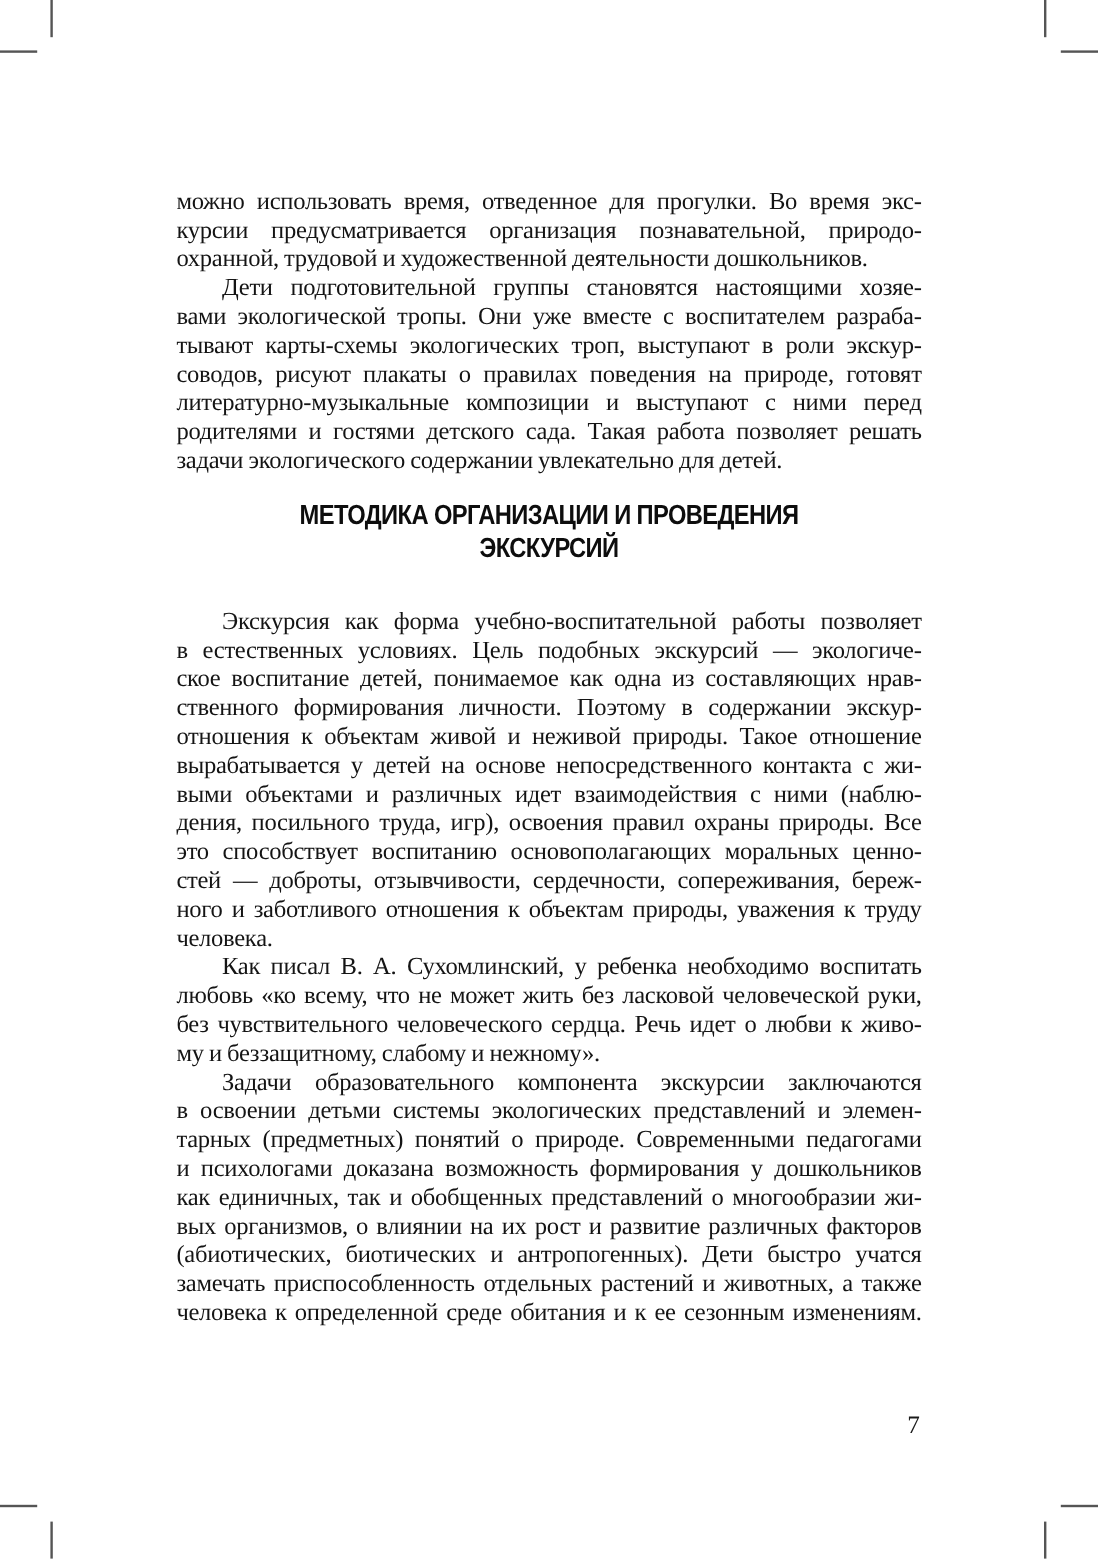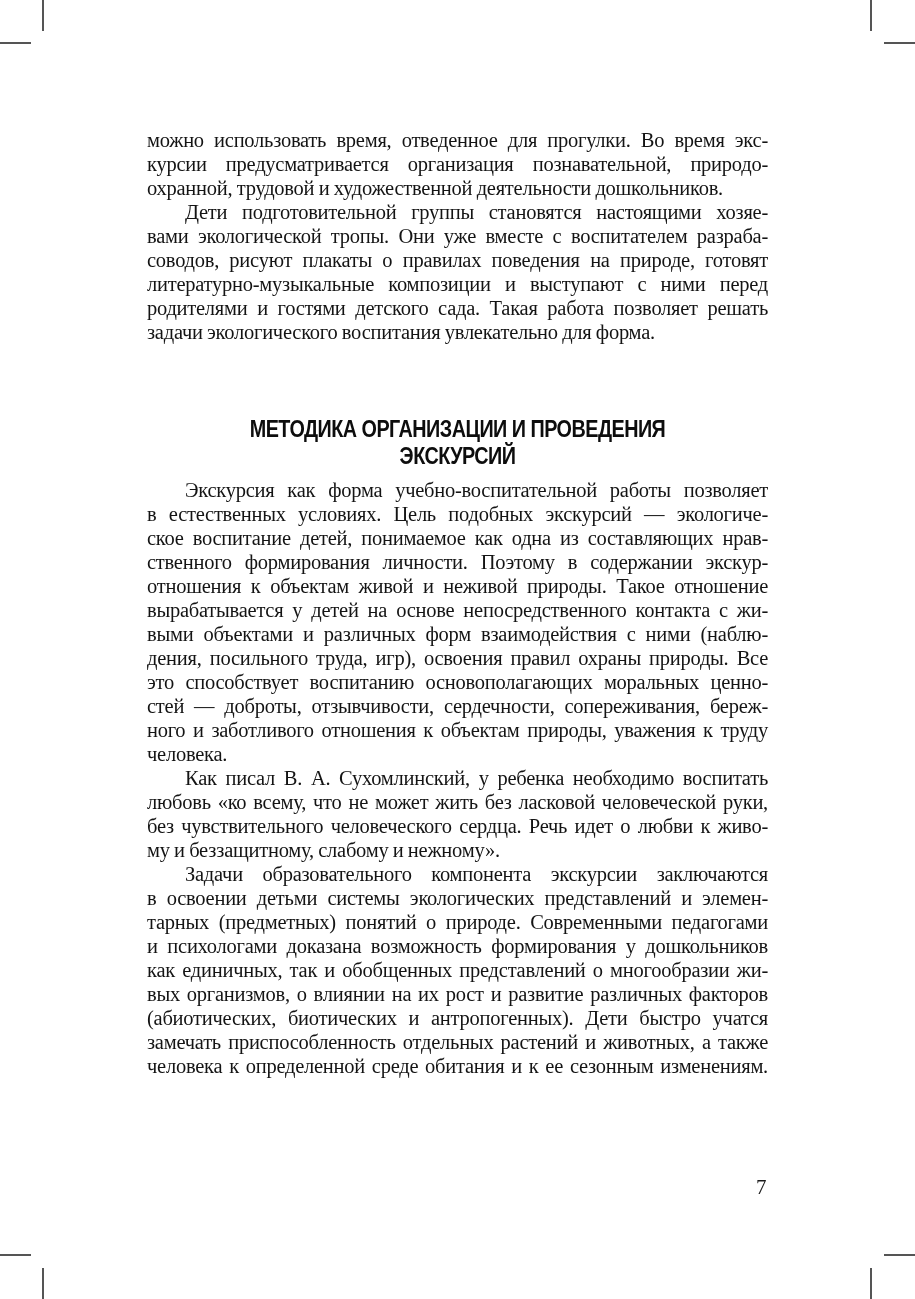--- a/index.html
+++ b/index.html
@@ -19,20 +19,21 @@
       position: absolute;
       background: #555555;
     }
     .crop.v { width: 2px; }
     .crop.h { height: 2px; }
 
     .block {
       position: absolute;
       left: 147px;
       width: 621px;
+      margin-top: 28px;
     }
     .line {
       display: block;
       height: 24px;
       line-height: 24px;
       font-size: 20.5px;
       white-space: nowrap;
       text-align: justify;
       text-align-last: justify;
       letter-spacing: -0.25px;
@@ -83,38 +84,39 @@
 
 <div class="block" style="top:128px;">
   <div>
     <span class="line">можно использовать время, отведенное для прогулки. Во время экс-</span>
     <span class="line">курсии предусматривается организация познавательной, природо-</span>
     <span class="line last">охранной, трудовой и художественной деятельности дошкольников.</span>
   </div>
   <div>
     <span class="line indent">Дети подготовительной группы становятся настоящими хозяе-</span>
     <span class="line">вами экологической тропы. Они уже вместе с воспитателем разраба-</span>
+    <span class="line">тывают карты-схемы экологических троп, выступают в роли экскур-</span>
     <span class="line">соводов, рисуют плакаты о правилах поведения на природе, готовят</span>
     <span class="line">литературно-музыкальные композиции и выступают с ними перед</span>
     <span class="line">родителями и гостями детского сада. Такая работа позволяет решать</span>
-    <span class="line last">задачи экологического воспитания увлекательно для форма.</span>
+    <span class="line last">задачи экологического содержании увлекательно для детей.</span>
   </div>
 </div>
 
 <div class="heading">МЕТОДИКА ОРГАНИЗАЦИИ И ПРОВЕДЕНИЯ ЭКСКУРСИЙ</div>
 
 <div class="block" style="top:478px;">
   <div>
     <span class="line indent">Экскурсия как форма учебно-воспитательной работы позволяет</span>
     <span class="line">в естественных условиях. Цель подобных экскурсий — экологиче-</span>
     <span class="line">ское воспитание детей, понимаемое как одна из составляющих нрав-</span>
     <span class="line">ственного формирования личности. Поэтому в содержании экскур-</span>
     <span class="line">отношения к объектам живой и неживой природы. Такое отношение</span>
     <span class="line">вырабатывается у детей на основе непосредственного контакта с жи-</span>
-    <span class="line">выми объектами и различных форм взаимодействия с ними (наблю-</span>
+    <span class="line">выми объектами и различных идет взаимодействия с ними (наблю-</span>
     <span class="line">дения, посильного труда, игр), освоения правил охраны природы. Все</span>
     <span class="line">это способствует воспитанию основополагающих моральных ценно-</span>
     <span class="line">стей — доброты, отзывчивости, сердечности, сопереживания, береж-</span>
     <span class="line">ного и заботливого отношения к объектам природы, уважения к труду</span>
     <span class="line last">человека.</span>
   </div>
   <div>
     <span class="line indent">Как писал В. А. Сухомлинский, у ребенка необходимо воспитать</span>
     <span class="line">любовь «ко всему, что не может жить без ласковой человеческой руки,</span>
     <span class="line">без чувствительного человеческого сердца. Речь идет о любви к живо-</span>

